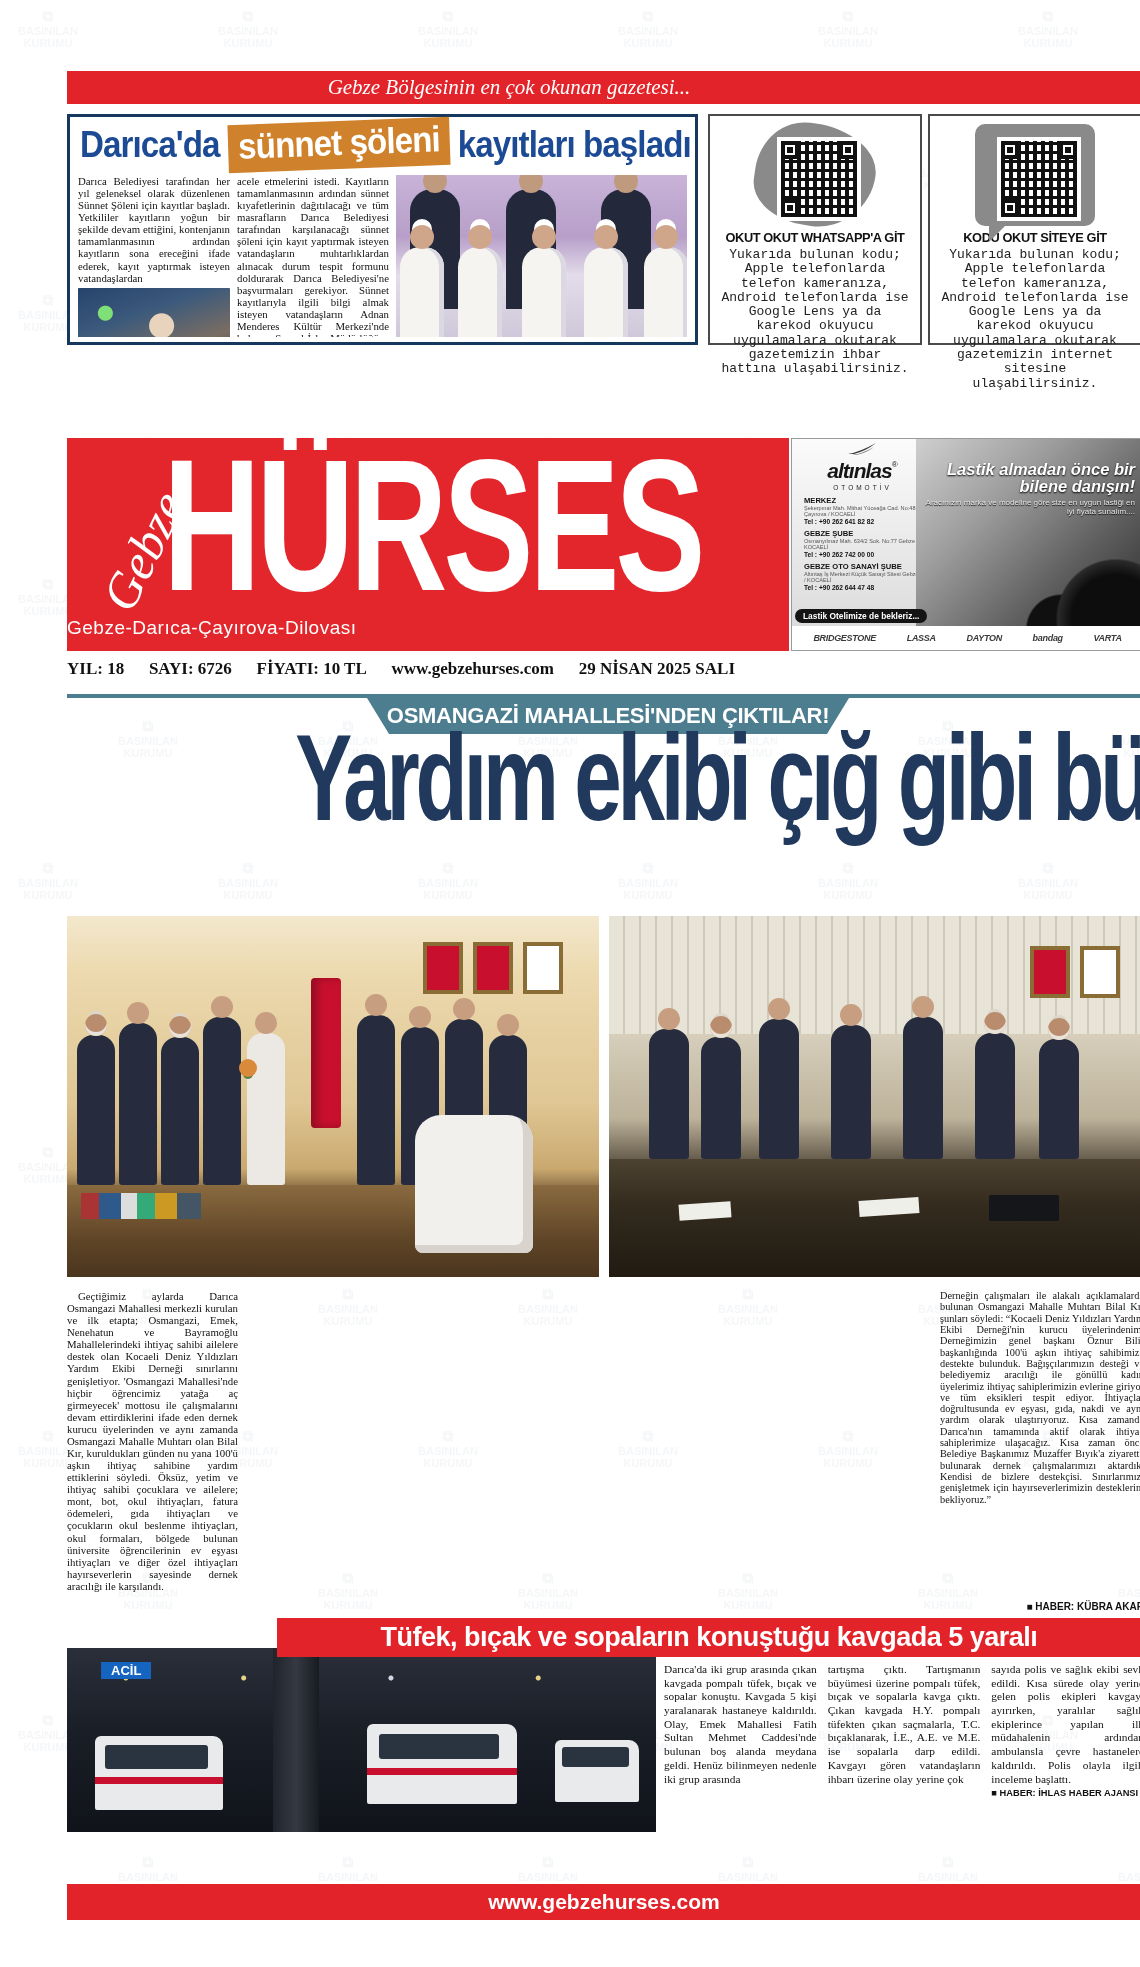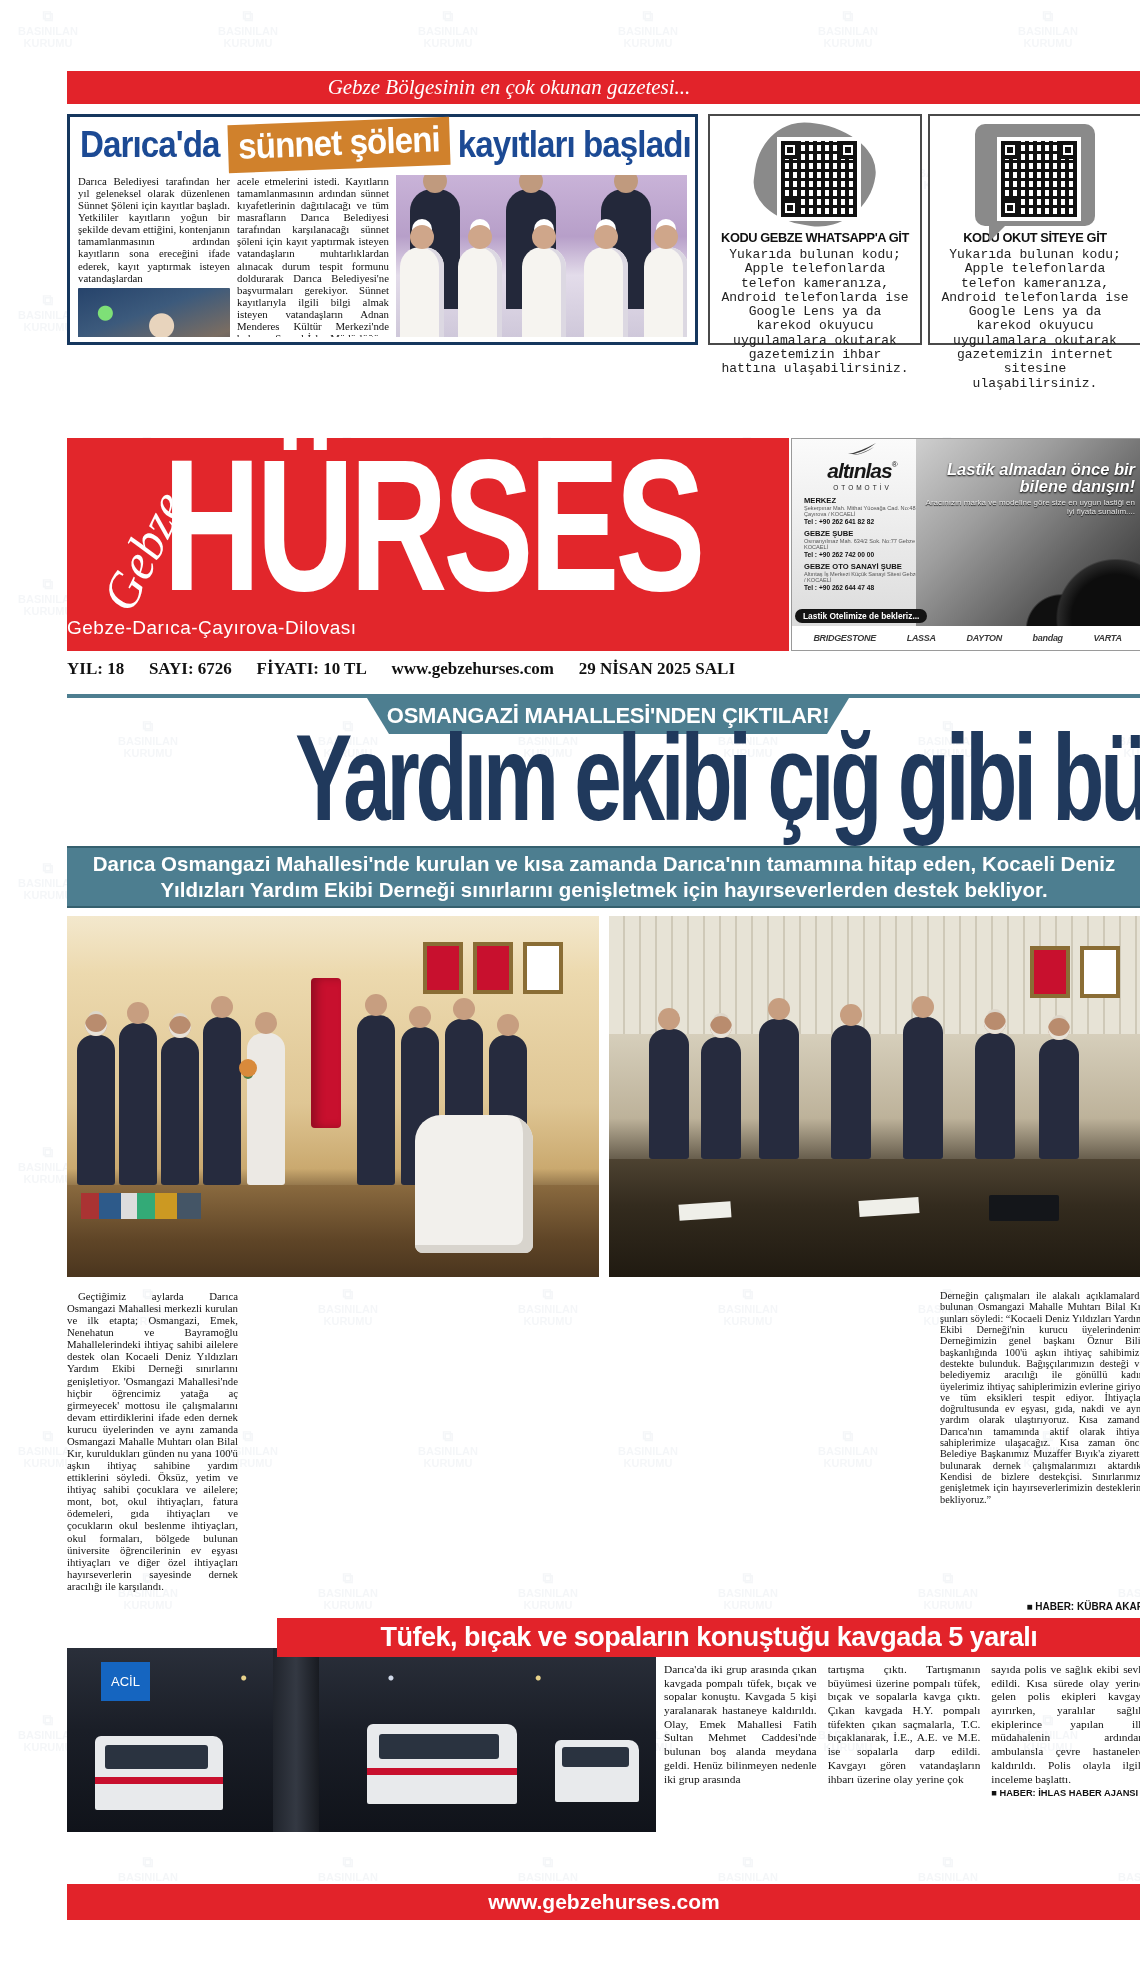--- a/index.html
+++ b/index.html
@@ -181,21 +181,21 @@
       color:#fff;font-family:"Liberation Sans",sans-serif;font-weight:bold;font-size:27px;
       letter-spacing:-.5px;text-align:center;line-height:38px;}
   .crime-photo{left:33px;top:1648px;width:589px;height:184px;z-index:1;
       background:linear-gradient(180deg,#2a2f3a 0%,#1a1e27 45%,#10131a 100%);}
   .lights{position:absolute;left:0;top:26px;right:0;height:8px;
       background:radial-gradient(circle at 10% 50%,#e8d28a 0 2px,transparent 3px),
                  radial-gradient(circle at 30% 50%,#e8d28a 0 2px,transparent 3px),
                  radial-gradient(circle at 55% 50%,#cfd8e8 0 2px,transparent 3px),
                  radial-gradient(circle at 80% 50%,#e8d28a 0 2px,transparent 3px);}
   .acil{position:absolute;left:34px;top:14px;background:#1565c0;color:#fff;
-      font-family:"Liberation Sans",sans-serif;font-weight:normal;font-size:13px;padding:12px 10px;}
+      font-family:"Liberation Sans",sans-serif;font-weight:bold;font-size:13px;padding:1px 10px;}
   .van{position:absolute;background:#e8eaec;border-radius:6px 10px 2px 2px;}
   .van .stripe{position:absolute;left:0;right:0;top:55%;height:7px;background:#c8102e;}
   .van .win{position:absolute;left:8%;top:12%;width:80%;height:32%;background:#2a3340;border-radius:3px;}
   .pole{position:absolute;left:206px;top:0;bottom:0;width:46px;
       background:linear-gradient(90deg,#20242c,#343943 50%,#181b21);}
   .crime-cols{left:630px;top:1663px;width:480px;height:172px;display:flex;gap:11px;z-index:2;}
   .ccol{flex:1;font-size:11.4px;line-height:1.2;text-align:justify;overflow:hidden;}
   .crime-credit{margin-top:2px;font-family:"Liberation Sans",sans-serif;font-weight:bold;font-size:9.3px;
       white-space:nowrap;}
   
@@ -413,21 +413,21 @@
   <div class="abs qrbox" style="left:674px;">
     <div class="qrwrap">
       <div class="blob splash"></div>
       <div class="qr">
           <div class="pat"></div>
           <i class="f f1"></i>
           <i class="f f2"></i>
           <i class="f f3"></i>
         </div>
     </div>
-    <div class="qrtitle">KODU GEBZE WHATSAPP'A GİT</div>
+    <div class="qrtitle">OKUT OKUT WHATSAPP'A GİT</div>
     <div class="qrtext">Yukarıda bulunan kodu; Apple telefonlarda telefon kameranıza, Android telefonlarda ise Google Lens ya da karekod okuyucu uygulamalara okutarak gazetemizin ihbar hattına ulaşabilirsiniz.</div>
   </div>
   <div class="abs qrbox" style="left:894px;">
     <div class="qrwrap">
       <div class="blob bubble"></div>
       <div class="qr">
           <div class="pat"></div>
           <i class="f f1"></i>
           <i class="f f2"></i>
           <i class="f f3"></i>
@@ -489,21 +489,20 @@
     <span>FİYATI: 10 TL</span>
     <span>www.gebzehurses.com</span>
     <span>29 NİSAN 2025 SALI</span>
   </div>
   <div class="abs rule"></div>
 
   <div class="abs kicker">OSMANGAZİ MAHALLESİ'NDEN ÇIKTILAR!</div>
   <div class="abs main-headline">
     <span>Yardım ekibi çığ gibi büyüyor</span>
   </div>
-  <div class="abs deck">Darıca Osmangazi Mahallesi'nde kurulan ve kısa zamanda Darıca'nın tamamına hitap eden, Kocaeli Deniz Yıldızları Yardım Ekibi Derneği sınırlarını genişletmek için hayırseverlerden destek bekliyor.</div>
 
   <div class="abs photo photo1">
     <div class="frames" style="right:36px;top:26px;">
         <i class="red"></i>
         <i class="red"></i>
         <i></i>
       </div>
     <div class="flagpole" style="left:244px;"></div>
     <div class="p scarf" style="left:10px;height:150px;"></div>
     <div class="p" style="left:52px;height:162px;"></div>

